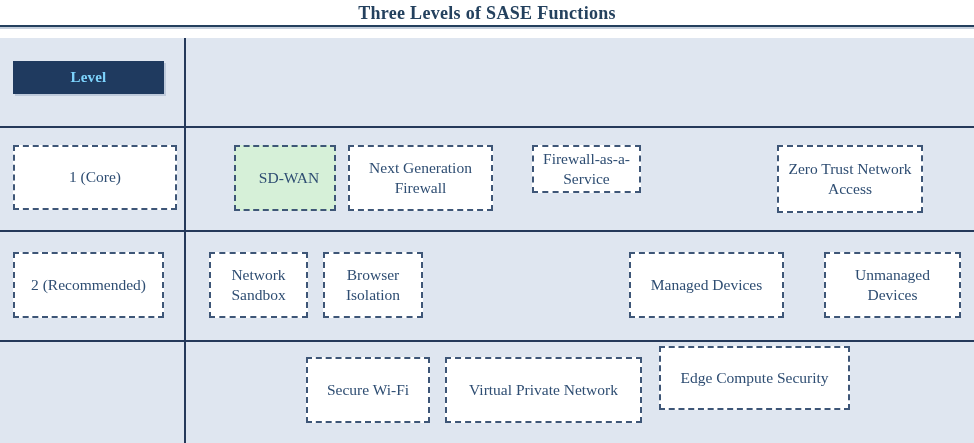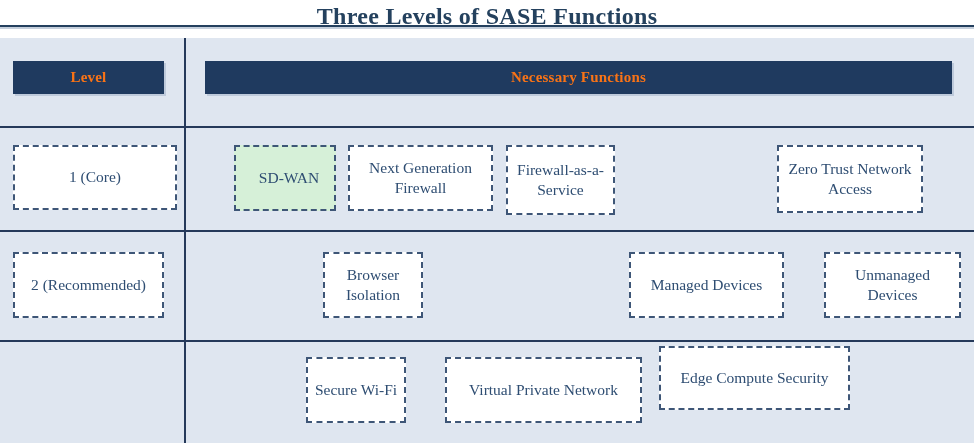--- a/index.html
+++ b/index.html
@@ -5,21 +5,21 @@
   html,body{margin:0;padding:0;}
   body{
     width:974px;height:443px;position:relative;overflow:hidden;
     background:#ffffff;
     font-family:"Liberation Serif","DejaVu Serif",serif;
   }
   .stage{position:absolute;inset:0;width:974px;height:443px;}
 
   .page-title{
     position:absolute;top:3px;left:0;width:974px;height:22px;
-    text-align:center;font-size:24px;font-weight:bold;color:#24415e;
+    text-align:center;font-size:18px;font-weight:bold;color:#24415e;
     letter-spacing:.3px;
   }
   .title-rule{
     position:absolute;top:25px;left:0;width:974px;height:2px;
     background:#24405e;box-shadow:0 2px 0 rgba(150,168,192,.55);
   }
 
   .panel{
     position:absolute;top:38px;left:0;width:974px;height:405px;
     background:#dfe6f0;
@@ -28,21 +28,21 @@
   .vline{
     position:absolute;left:184px;top:38px;width:2px;height:405px;
     background:#25395a;
   }
   .hline{
     position:absolute;left:0;width:974px;height:2px;background:#25395a;
   }
 
   .hdr{
     position:absolute;height:33px;background:#1f3a5f;
-    color:#f97316;font-weight:bold;font-size:15px;
+    color:#7dd3fc;font-weight:bold;font-size:15px;
     display:flex;align-items:center;justify-content:center;
     box-shadow:2px 2px 0 rgba(158,174,198,.5);
     letter-spacing:.2px;
   }
 
   .fbox{
     position:absolute;background:#ffffff;border:2px dashed #3e5677;
     color:#2e4d72;font-size:15.5px;line-height:1.3;
     display:flex;align-items:center;justify-content:center;
     text-align:center;box-sizing:border-box;padding:2px 4px;
@@ -58,30 +58,30 @@
   <div class="title-rule"></div>
 
   <div class="panel"></div>
 
   <div class="vline"></div>
   <div class="hline" style="top:126px"></div>
   <div class="hline" style="top:230px"></div>
   <div class="hline" style="top:340px"></div>
 
   <div class="hdr" style="left:13px;top:61px;width:151px">Level</div>
-  <div class="hdr" style="left:205px;top:61px;width:747px">Necessary Functions</div>
 
   <div class="fbox" style="left:13px;top:145px;width:164px;height:65px">1 (Core)</div>
   <div class="fbox green" style="left:234px;top:145px;width:102px;height:66px">SD-WAN</div>
   <div class="fbox" style="left:348px;top:145px;width:145px;height:66px">Next Generation Firewall</div>
-  <div class="fbox" style="left:506px;top:145px;width:109px;height:70px">Firewall-as-a-Service</div>
+  <div class="fbox" style="left:532px;top:145px;width:109px;height:48px">Firewall-as-a-Service</div>
   <div class="fbox" style="left:777px;top:145px;width:146px;height:68px">Zero Trust Network Access</div>
 
   <div class="fbox" style="left:13px;top:252px;width:151px;height:66px">2 (Recommended)</div>
+  <div class="fbox" style="left:209px;top:252px;width:99px;height:66px">Network Sandbox</div>
   <div class="fbox" style="left:323px;top:252px;width:100px;height:66px">Browser Isolation</div>
   <div class="fbox" style="left:629px;top:252px;width:155px;height:66px">Managed Devices</div>
   <div class="fbox" style="left:824px;top:252px;width:137px;height:66px">Unmanaged Devices</div>
 
-  <div class="fbox" style="left:306px;top:357px;width:100px;height:66px">Secure Wi-Fi</div>
+  <div class="fbox" style="left:306px;top:357px;width:124px;height:66px">Secure Wi-Fi</div>
   <div class="fbox" style="left:445px;top:357px;width:197px;height:66px">Virtual Private Network</div>
   <div class="fbox" style="left:659px;top:346px;width:191px;height:64px">Edge Compute Security</div>
 
 </div>
 
 </body></html>

